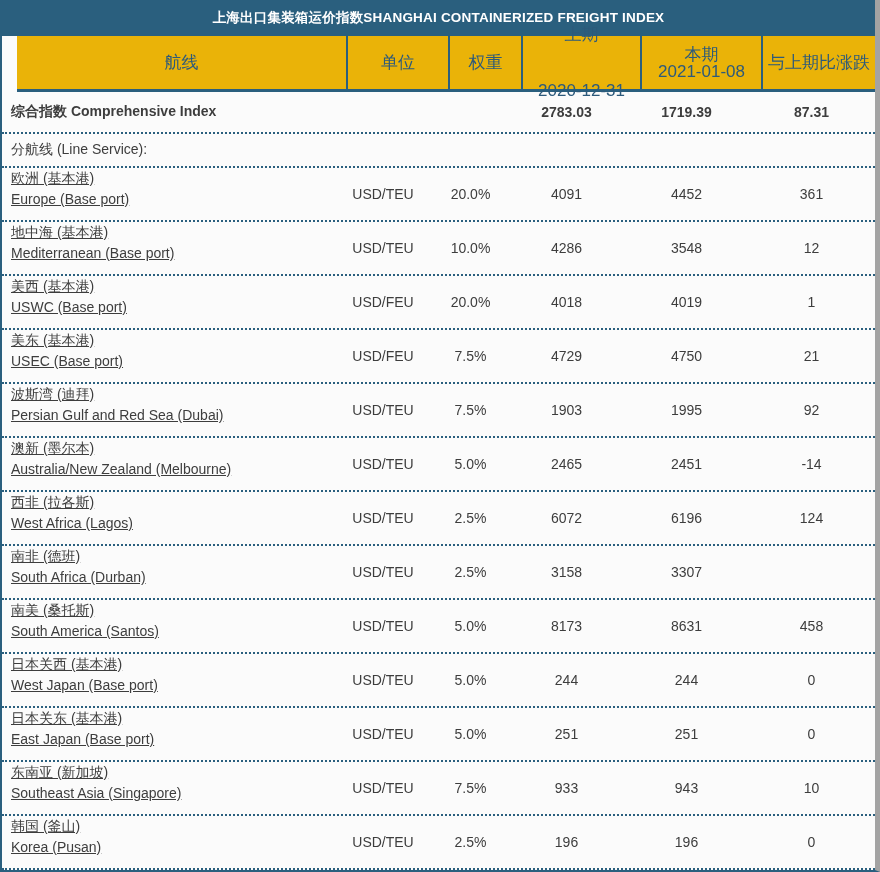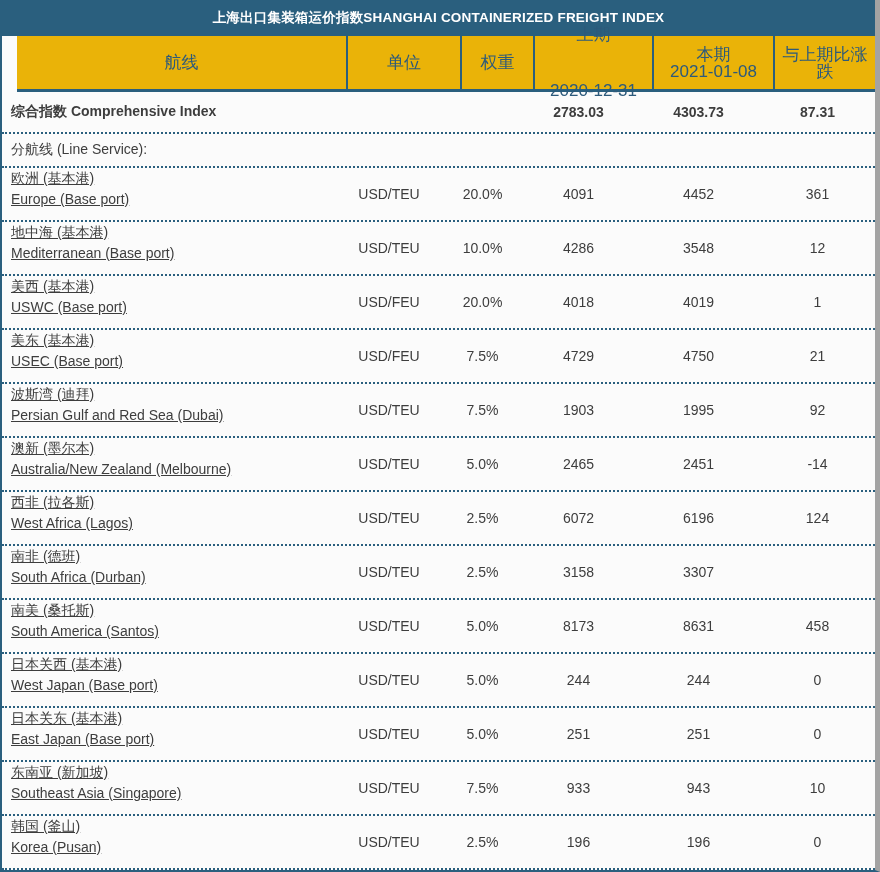--- a/index.html
+++ b/index.html
@@ -41,21 +41,21 @@
     display: flex;
     flex-direction: column;
     align-items: center;
     justify-content: center;
     text-align: center;
     line-height: 17px;
     border-right: 2px solid #2a5f7e;
   }
   .hcell:last-child { border-right: none; }
   .c1 { width: 331px; }
-  .c2 { width: 114px; }
+  .c2 { width: 102px; }
   .c3 { width: 73px; }
   .c4 { width: 119px; gap: 39px; }
   .c5 { width: 121px; }
   .c6 { flex: 1; }
   .row {
     display: flex;
     border-bottom: 2px dotted #2a5f7e;
     color: #3d3d3d;
     font-size: 14px;
     background: #fbfbfb;
@@ -103,21 +103,21 @@
       <span>2021-01-08</span>
     </div>
     <div class="hcell c6">与上期比涨跌</div>
   </div>
 
   <div class="row comp-row">
     <div class="cell c1 left">综合指数 Comprehensive Index</div>
     <div class="cell c2"></div>
     <div class="cell c3"></div>
     <div class="cell c4">2783.03</div>
-    <div class="cell c5">4303.73</div>
+    <div class="cell c5">1719.39</div>
     <div class="cell c6">87.31</div>
   </div>
 
   <div class="row section-row">
     <div class="cell left">分航线 (Line Service):</div>
   </div>
 
   <div id="route-rows">
     <div class="row route-row">
       <div class="cell c1 left">

